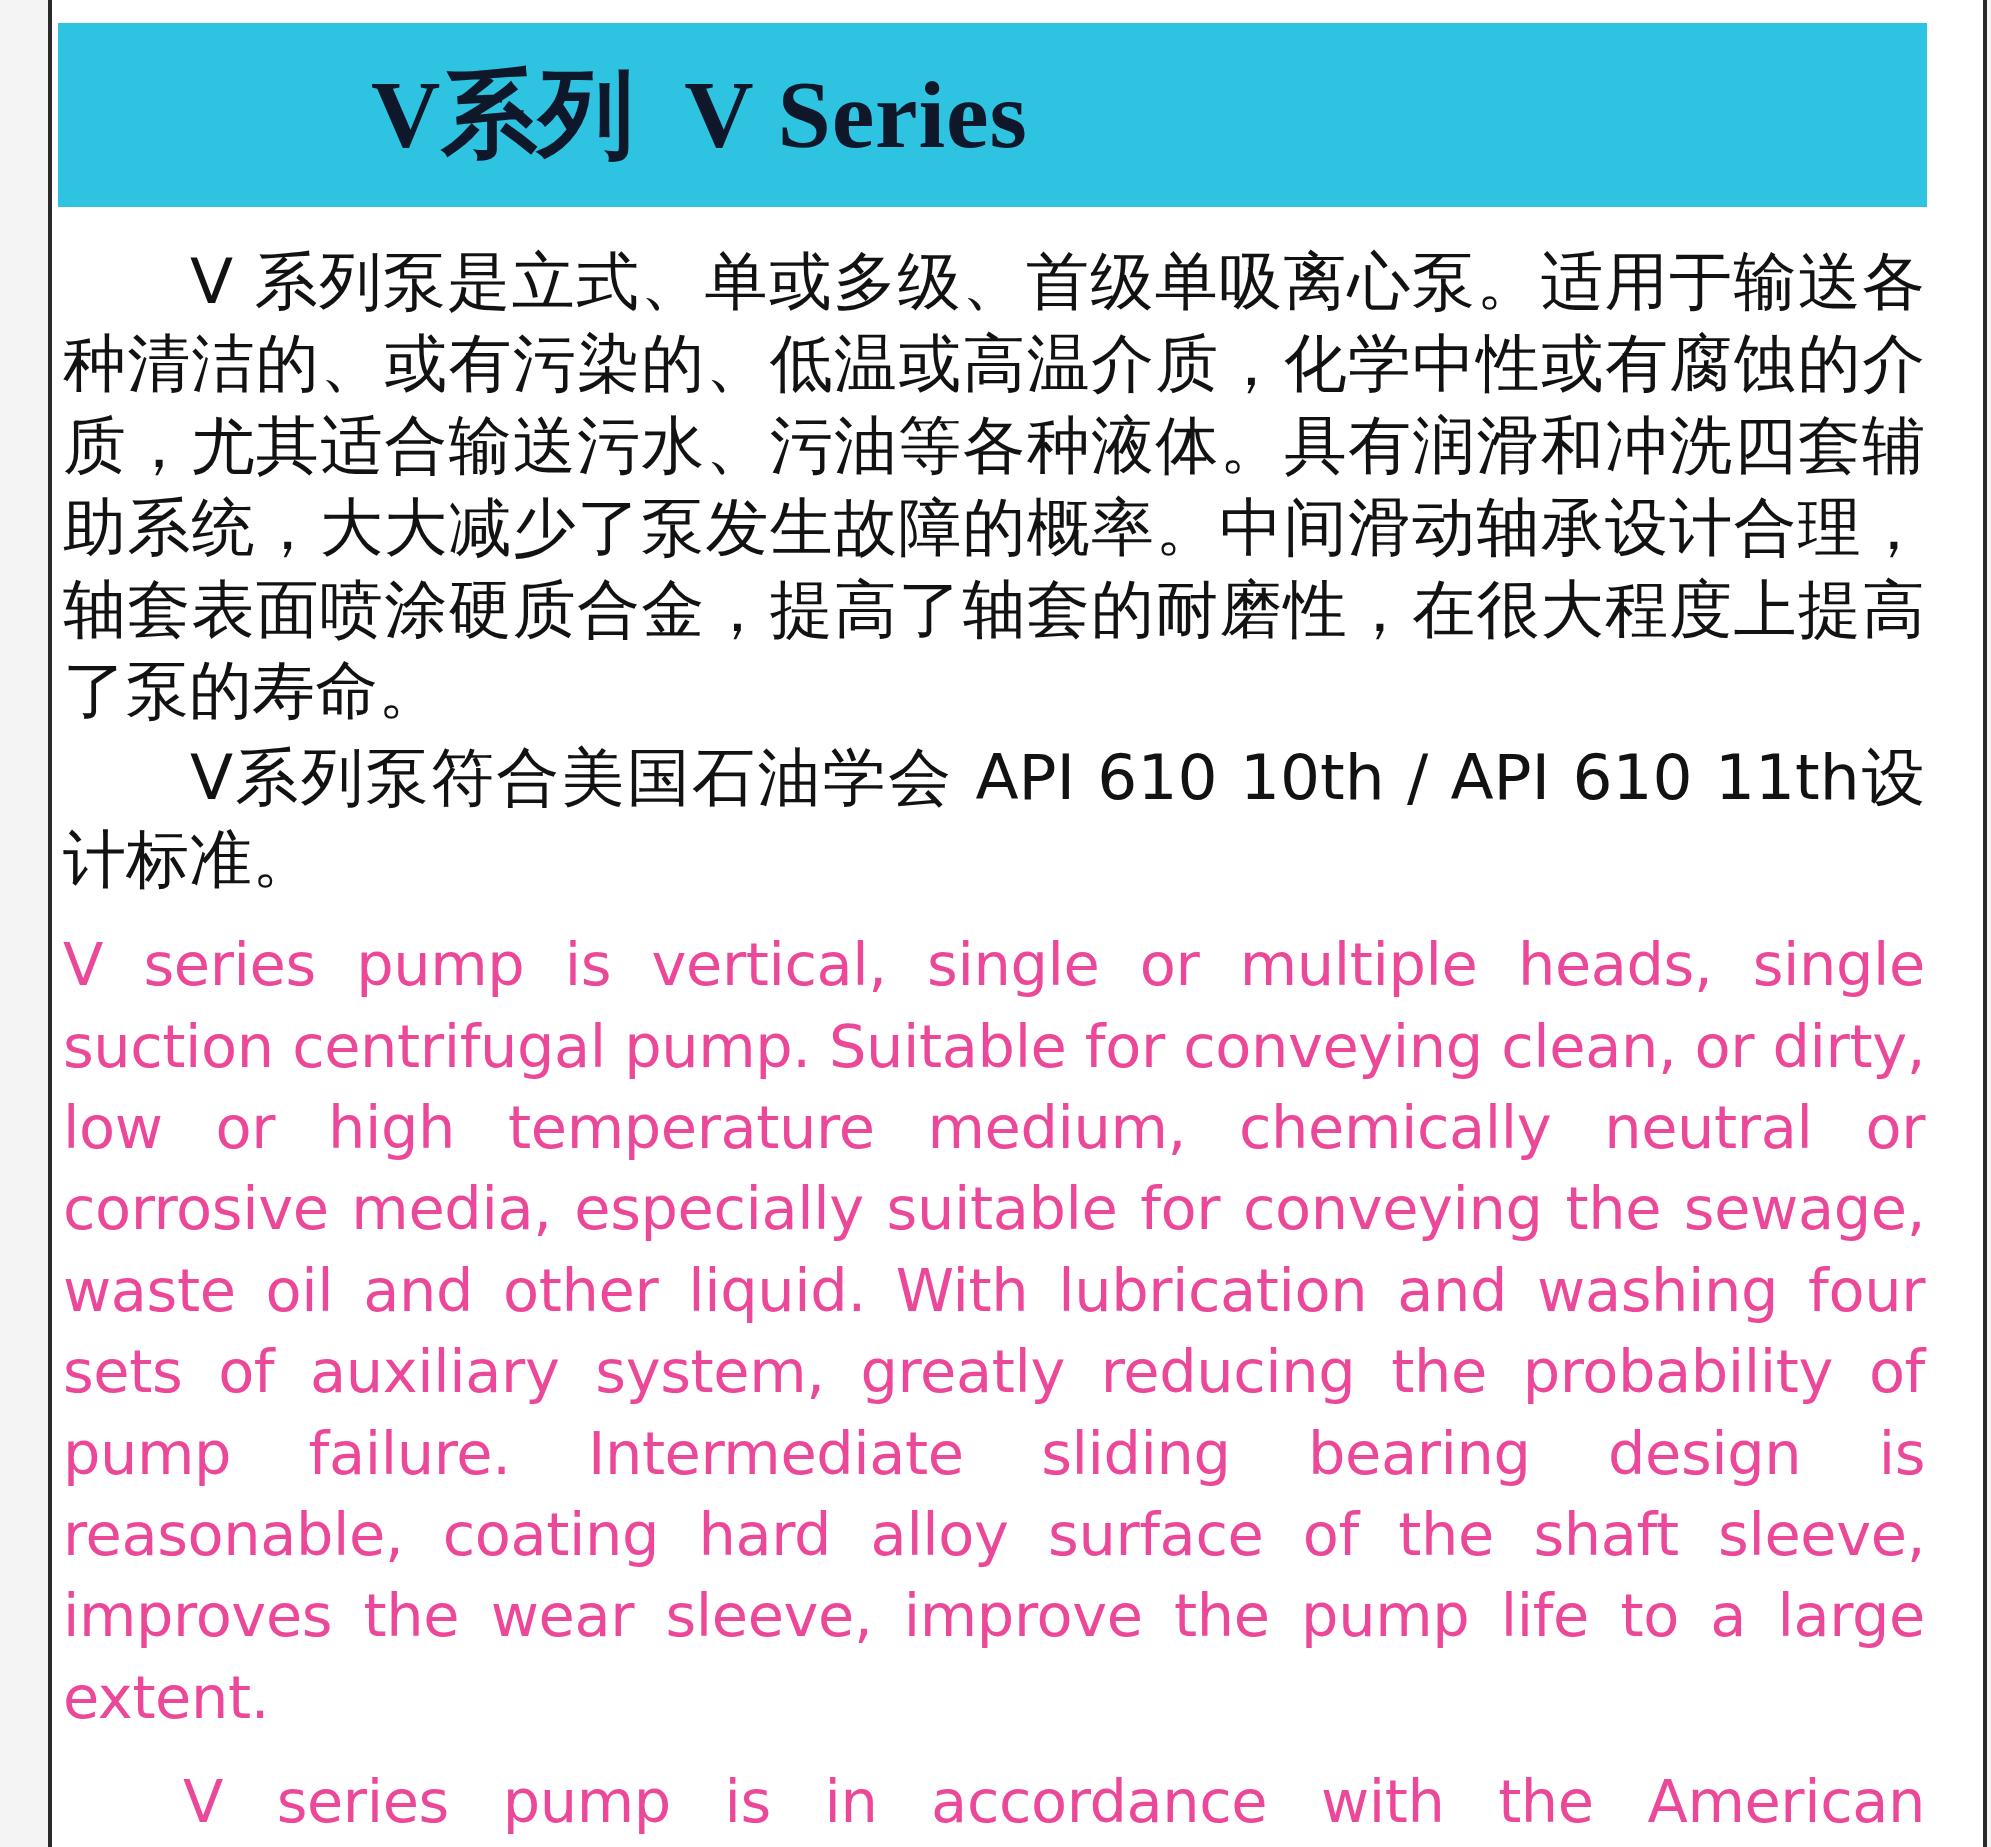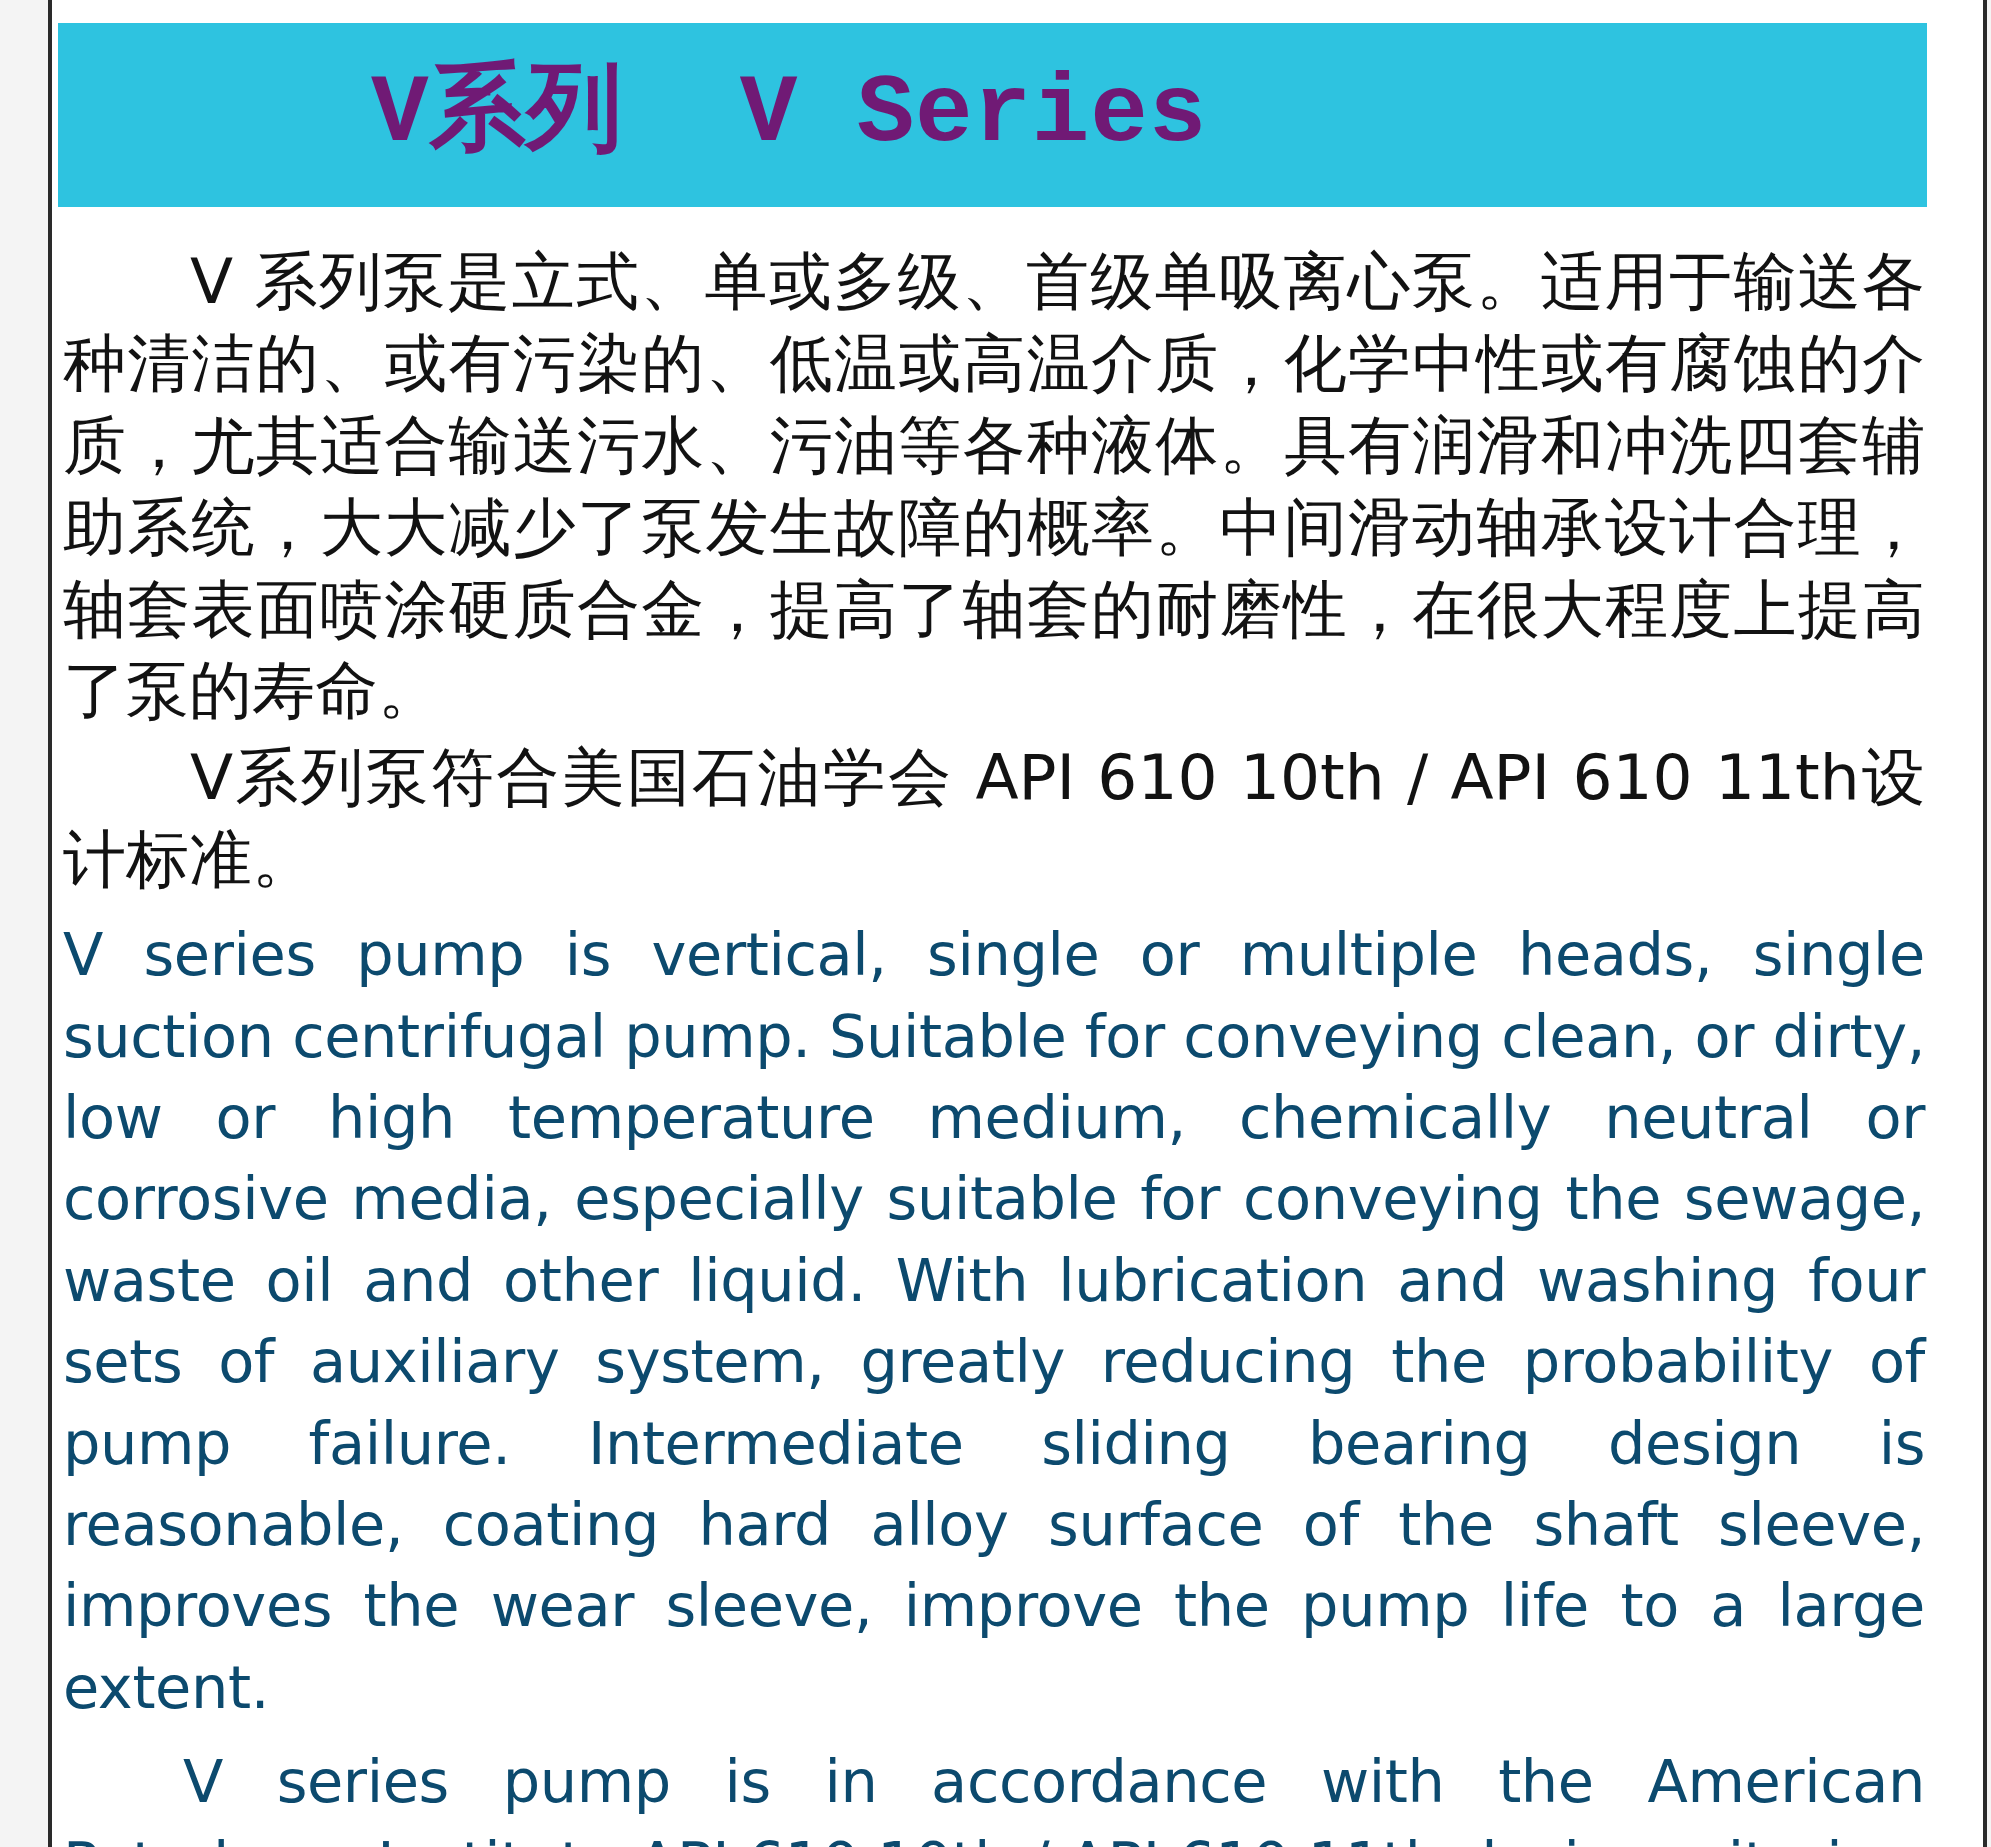--- a/index.html
+++ b/index.html
@@ -48,25 +48,25 @@
     top: 22.5px;
     width: 1869px;
     height: 184px;
     background: #2ec3e0;
     display: flex;
     align-items: center;
     justify-content: flex-start;
   }
   .banner-title {
     margin-left: 313px;
-    font-family: Liberation Mono, monospace;
+    font-family: Liberation Serif, serif;
     font-weight: bold;
     font-size: 96px;
     line-height: 1;
-    color: #701a75;
+    color: #0f172a;
     letter-spacing: 0.8px;
     white-space: pre;
   }
 
   
   .content {
     position: absolute;
     left: 63px;
     top: 241px;
     width: 1862px;
@@ -81,25 +81,25 @@
     text-align: justify;
     text-justify: inter-character;
     text-indent: 127px;
     letter-spacing: 0px;
   }
   p.cn.second {
     margin-top: 5px;
   }
 
   p.en {
-    margin: 13px 0 0 0;
+    margin: 23px 0 0 0;
     font-family: "DejaVu Sans", "Liberation Sans", sans-serif;
     font-size: 59px;
     line-height: 1.38;
-    color: #0c4a6e;
+    color: #ec4899;
     text-align: justify;
     letter-spacing: -0.4px;
   }
   p.en.indent {
     text-indent: 120px;
   }
 
   
   .scan-edge-left {
     position: absolute;

